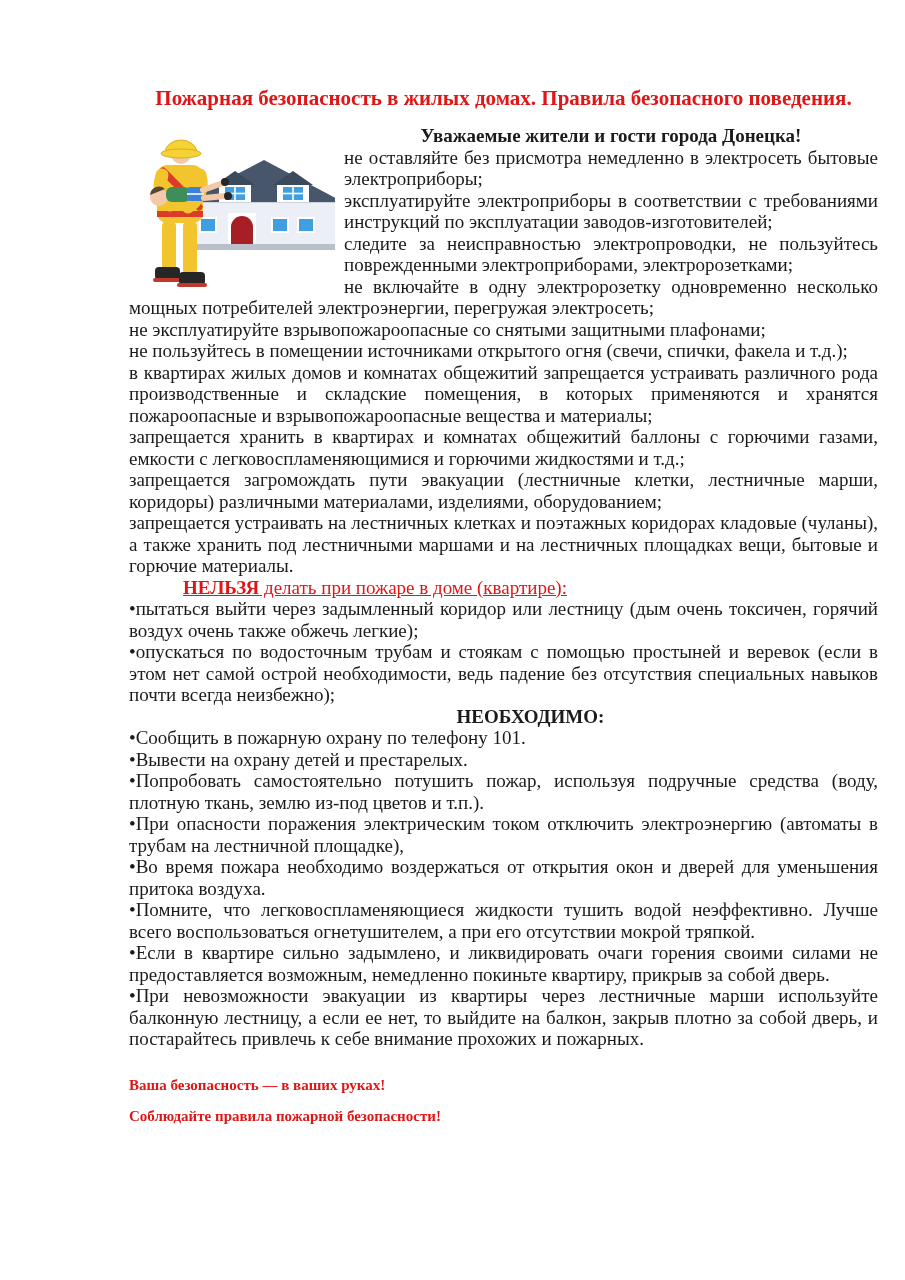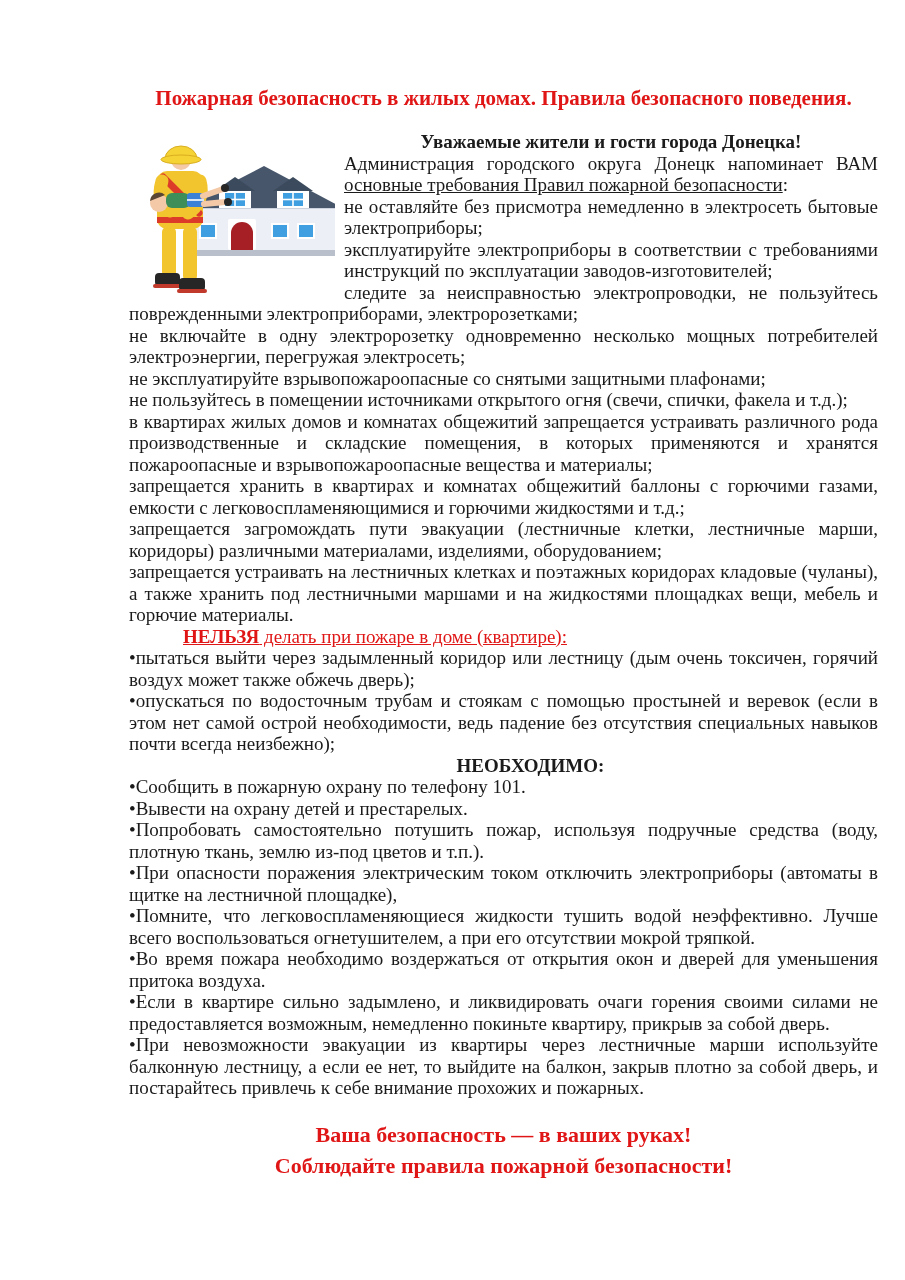--- a/index.html
+++ b/index.html
@@ -19,30 +19,30 @@
   html,body{margin:0;padding:0;background:#ffffff;}
   .page{
     position:relative;width:905px;height:1280px;background:#fff;overflow:hidden;
     font-family:"Liberation Serif","DejaVu Serif",serif;color:var(--text_black);
   }
   .content{position:absolute;left:129px;top:86px;width:749px;}
   .doc-title{
     color:var(--accent_red);font-weight:bold;font-size:21px;line-height:24px;
     text-align:center;white-space:nowrap;
   }
-  .body-flow{margin-top:21px;font-size:19px;line-height:21.5px;text-align:justify;}
+  .body-flow{margin-top:15px;font-size:19px;line-height:21.5px;text-align:justify;}
   .body-flow p{margin:0;padding:0;}
   .illu-float{float:left;width:206px;height:166px;margin:2px 9px 0 0;}
   .centered-bold{text-align:center;font-weight:bold;}
   .u{text-decoration:underline;}
   .red{color:var(--accent_red);}
   .sec-heading{text-indent:54px;}
   .footer{
-    margin-top:20px;text-align:center;color:var(--accent_red);
-    font-weight:bold;font-size:22px;line-height:31px;
+    margin-top:20px;color:var(--accent_red);
+    font-weight:bold;font-size:15px;line-height:31px;
   }
   
   .roof{fill:var(--roof_slate);}
   .roof-dark{fill:#3b4a5c;}
   .wall{fill:var(--wall_grey);}
   .wall-shade{fill:#ccd3df;}
   .base{fill:#b9c0cc;}
   .win{fill:var(--window_blue);}
   .frame{fill:#ffffff;}
   .mullion{stroke:#ffffff;stroke-width:1.6;}
@@ -126,44 +126,43 @@
               <path class="skin-stroke" d="M74 63 L94 56"></path>
               <path class="skin-stroke" d="M75 71 L96 69"></path>
               <circle class="boot" cx="96" cy="55" r="4"></circle>
               <circle class="boot" cx="99" cy="69" r="4"></circle>
             </g>
           </g>
         </svg>
       </div>
 
       <p class="centered-bold">Уважаемые жители и гости города Донецка!</p>
-      <p><span>Администрация городского округа Донецк напоминает ВАМ </span><span class="u">основные требования Правил пожарной безопасности</span><span>:</span></p>
 
       <p>не оставляйте без присмотра немедленно в электросеть бытовые электроприборы;</p>
       <p>эксплуатируйте электроприборы в соответствии с требованиями инструкций по эксплуатации заводов-изготовителей;</p>
       <p>следите за неисправностью электропроводки, не пользуйтесь поврежденными электроприборами, электророзетками;</p>
       <p>не включайте в одну электророзетку одновременно несколько мощных потребителей электроэнергии, перегружая электросеть;</p>
       <p>не эксплуатируйте взрывопожароопасные со снятыми защитными плафонами;</p>
       <p>не пользуйтесь в помещении источниками открытого огня (свечи, спички, факела и т.д.);</p>
       <p>в квартирах жилых домов и комнатах общежитий запрещается устраивать различного рода производственные и складские помещения, в которых применяются и хранятся пожароопасные и взрывопожароопасные вещества и материалы;</p>
       <p>запрещается хранить в квартирах и комнатах общежитий баллоны с горючими газами, емкости с легковоспламеняющимися и горючими жидкостями и т.д.;</p>
       <p>запрещается загромождать пути эвакуации (лестничные клетки, лестничные марши, коридоры) различными материалами, изделиями, оборудованием;</p>
-      <p>запрещается устраивать на лестничных клетках и поэтажных коридорах кладовые (чуланы), а также хранить под лестничными маршами и на жидкостями площадках вещи, мебель и горючие материалы.</p>
+      <p>запрещается устраивать на лестничных клетках и поэтажных коридорах кладовые (чуланы), а также хранить под лестничными маршами и на лестничных площадках вещи, бытовые и горючие материалы.</p>
 
       <p class="sec-heading red u"><b>НЕЛЬЗЯ</b><span> делать при пожаре в доме (квартире):</span></p>
-      <p>•пытаться выйти через задымленный коридор или лестницу (дым очень токсичен, горячий воздух может также обжечь дверь);</p>
+      <p>•пытаться выйти через задымленный коридор или лестницу (дым очень токсичен, горячий воздух очень также обжечь легкие);</p>
       <p>•опускаться по водосточным трубам и стоякам с помощью простыней и веревок (если в этом нет самой острой необходимости, ведь падение без отсутствия специальных навыков почти всегда неизбежно);</p>
 
       <p class="sec-heading centered-bold" style="text-align:center;">НЕОБХОДИМО:</p>
       <p>•Сообщить в пожарную охрану по телефону 101.</p>
       <p>•Вывести на охрану детей и престарелых.</p>
       <p>•Попробовать самостоятельно потушить пожар, используя подручные средства (воду, плотную ткань, землю из-под цветов и т.п.).</p>
-      <p>•При опасности поражения электрическим током отключить электроприборы (автоматы в щитке на лестничной площадке),</p>
+      <p>•При опасности поражения электрическим током отключить электроэнергию (автоматы в трубам на лестничной площадке),</p>
+      <p>•Во время пожара необходимо воздержаться от открытия окон и дверей для уменьшения притока воздуха.</p>
       <p>•Помните, что легковоспламеняющиеся жидкости тушить водой неэффективно. Лучше всего воспользоваться огнетушителем, а при его отсутствии мокрой тряпкой.</p>
-      <p>•Во время пожара необходимо воздержаться от открытия окон и дверей для уменьшения притока воздуха.</p>
       <p>•Если в квартире сильно задымлено, и ликвидировать очаги горения своими силами не предоставляется возможным, немедленно покиньте квартиру, прикрыв за собой дверь.</p>
       <p>•При невозможности эвакуации из квартиры через лестничные марши используйте балконную лестницу, а если ее нет, то выйдите на балкон, закрыв плотно за собой дверь, и постарайтесь привлечь к себе внимание прохожих и пожарных.</p>
     </div>
 
     <div class="footer">
       <div>Ваша безопасность — в ваших руках!</div>
       <div>Соблюдайте правила пожарной безопасности!</div>
     </div>
 
   </div>

